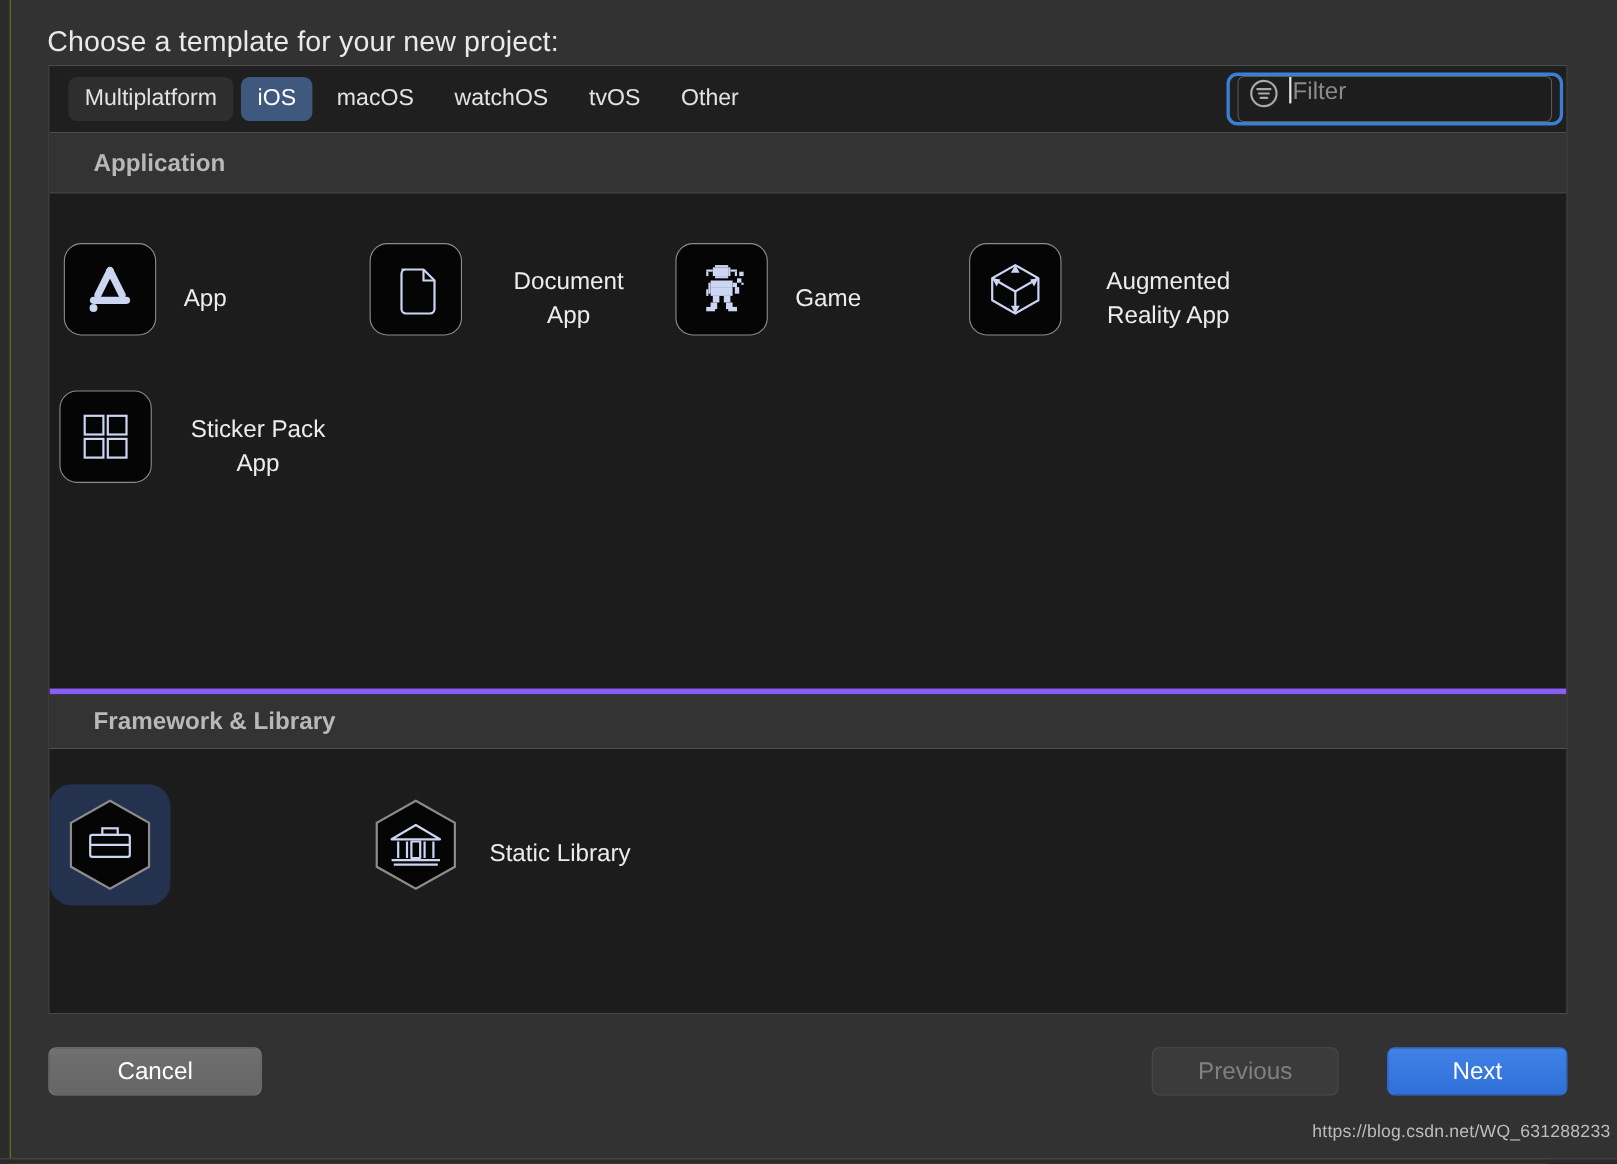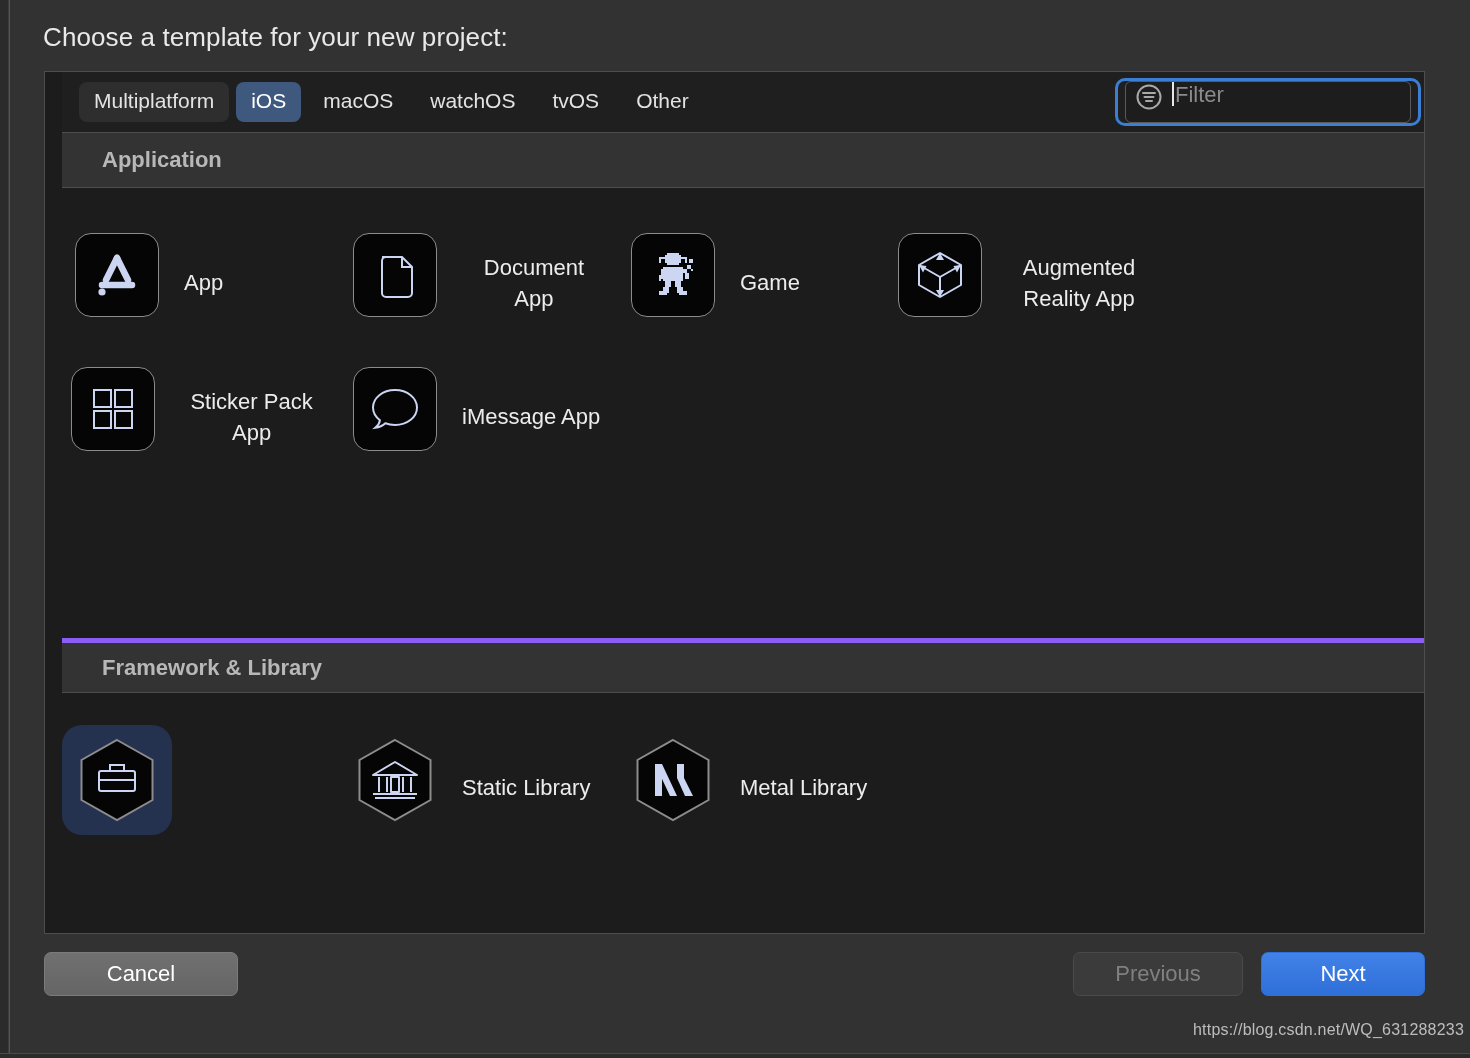--- a/index.html
+++ b/index.html
@@ -11,21 +11,21 @@
     background: #1b1b1b;
     font-family: "Liberation Sans", sans-serif;
     -webkit-font-smoothing: antialiased;
   }
 
   
   #window-root {
     position: relative;
     width: 1408px;
     height: 1058px;
-    background: #a21caf;
+    background: #4d7c0f;
   }
   .win-edge-left {
     position: absolute; left: 0; top: 0;
     width: 9px; height: 1058px;
     background: #2b2b2b;
     border-right: 1px solid #3c3c3c;
   }
   .win-edge-bottom {
     position: absolute; left: 0; bottom: 0;
     width: 1470px; height: 5px;
@@ -46,26 +46,25 @@
     position: absolute;
     left: 33px; top: 22px;
     font-size: 26px;
     color: #e9e9e9;
     letter-spacing: 0.1px;
   }
 
   
   #template-panel {
     position: absolute;
-    left: 34px; top: 71px;
+    left: 34px; top: 59px;
     width: 1381px; height: 863px;
     background: #1c1c1c;
     border: 1px solid #4d4d4d;
     overflow: hidden;
-    padding-left: 17px;
   }
 
   
   #platform-bar {
     position: relative;
     height: 61px;
     background: #1f1f1f;
     border-bottom: 1px solid #4d4d4d;
     display: flex;
     align-items: center;
@@ -211,21 +210,21 @@
     cursor: default;
     border: 1px solid transparent;
   }
   #cancel-button {
     left: 0; width: 194px;
     background: linear-gradient(#707070, #656565);
     border-color: #7b7b7b;
     color: #ffffff;
   }
   #previous-button {
-    left: 1029px; width: 170px;
+    left: 1003px; width: 170px;
     background: #3b3b3b;
     border-color: #4a4a4a;
     color: #808080;
   }
   #next-button {
     left: 1217px; width: 164px;
     background: linear-gradient(#4182e8, #2f6fd8);
     border-color: #2f6fd8;
     color: #ffffff;
   }
@@ -373,30 +372,20 @@
                   <rect x="27" y="6" width="17" height="17"></rect>
                   <rect x="6" y="27" width="17" height="17"></rect>
                   <rect x="27" y="27" width="17" height="17"></rect>
                 </g>
               </svg>
             </div>
           </div>
           <div class="item-label">Sticker Pack App</div>
         </div>
 
-        <div class="template-item">
-          <div class="icon-box">
-            <div class="tile">
-              <svg width="56" height="56" viewBox="0 0 56 56">
-                <path d="M28 9 C40.5 9 50 17 50 26.5 C50 36 40.5 44 28 44 C24.5 44 21.2 43.4 18.4 42.3 C15.8 44.8 12 46.4 8.2 46.8 C10.8 44.6 12.6 41.6 12.9 39.3 C8.9 36.1 6 31.6 6 26.5 C6 17 15.5 9 28 9 Z" fill="none" stroke="#ccd5f2" stroke-width="2"></path>
-              </svg>
-            </div>
-          </div>
-          <div class="item-label">iMessage App</div>
-        </div>
 
       </div>
 
       <div class="section-header second">
         <span class="label">Framework &amp; Library</span>
       </div>
 
       <div class="template-grid" id="lib-grid">
 
         <div class="template-item selected">
@@ -428,36 +417,20 @@
                   <rect x="42" y="43" width="8" height="15"></rect>
                   <line x1="24" y1="60" x2="68" y2="60"></line>
                   <line x1="26" y1="64" x2="66" y2="64"></line>
                 </g>
               </svg>
             </div>
           </div>
           <div class="item-label">Static Library</div>
         </div>
 
-        <div class="template-item">
-          <div class="icon-box">
-            <div class="hex-wrap">
-              <svg width="92" height="92" viewBox="0 0 92 92">
-                <path d="M46 6 L81.5 26 L81.5 66 L46 86 L10.5 66 L10.5 26 Z" fill="#050505" stroke="#8c8c8c" stroke-width="2"></path>
-                <g fill="#ccd5f2">
-                  <path d="M28 62 L28 30 L35 30 L35 62 Z"></path>
-                  <path d="M28 30 L35 30 L50 62 L43 62 Z"></path>
-                  <path d="M50 30 L57 30 L57 44 L50 44 Z"></path>
-                  <path d="M50 44 L57 44 L66 62 L58 62 Z"></path>
-                </g>
-              </svg>
-            </div>
-          </div>
-          <div class="item-label">Metal Library</div>
-        </div>
 
       </div>
 
     </div>
 
     <div id="footer">
       <div class="btn" id="cancel-button">Cancel</div>
       <div class="btn" id="previous-button">Previous</div>
       <div class="btn" id="next-button">Next</div>
     </div>

